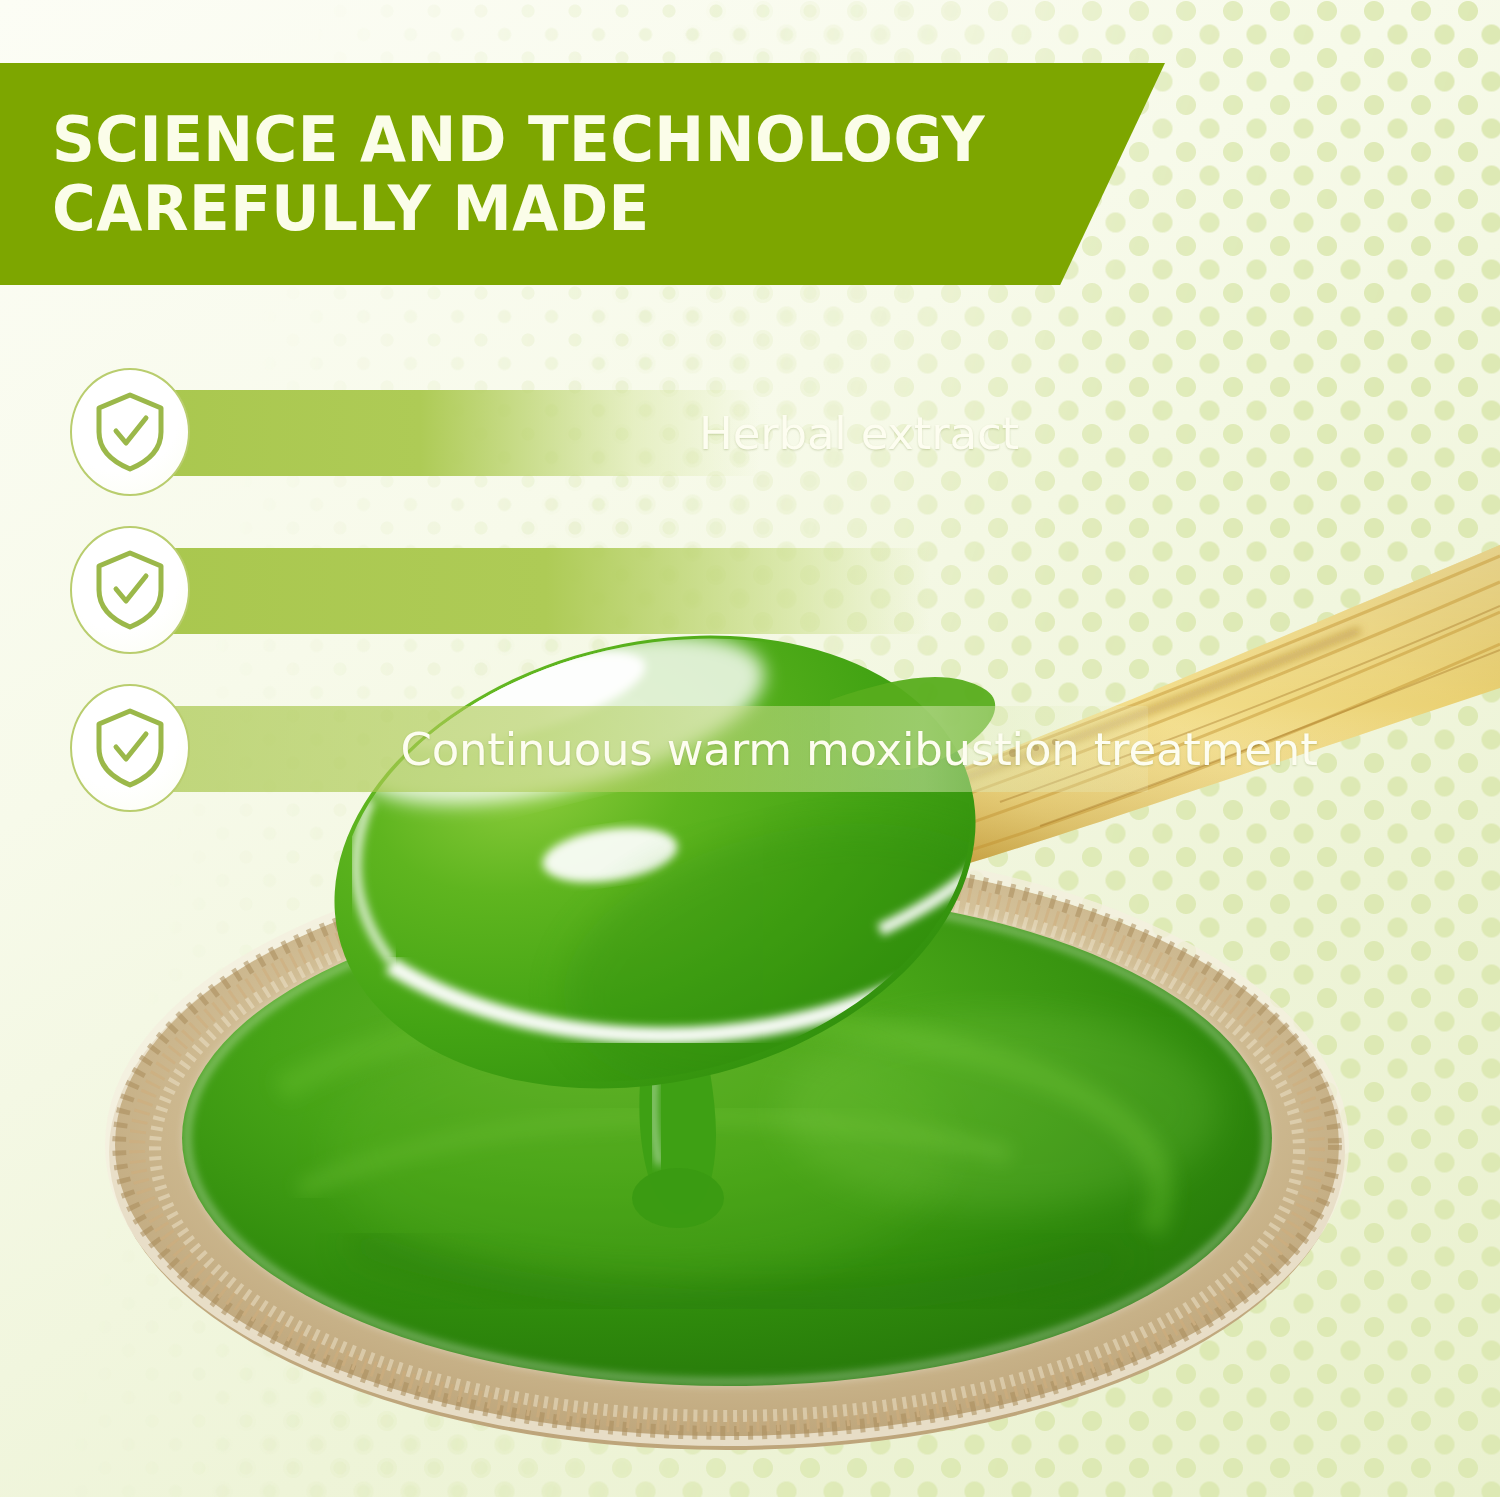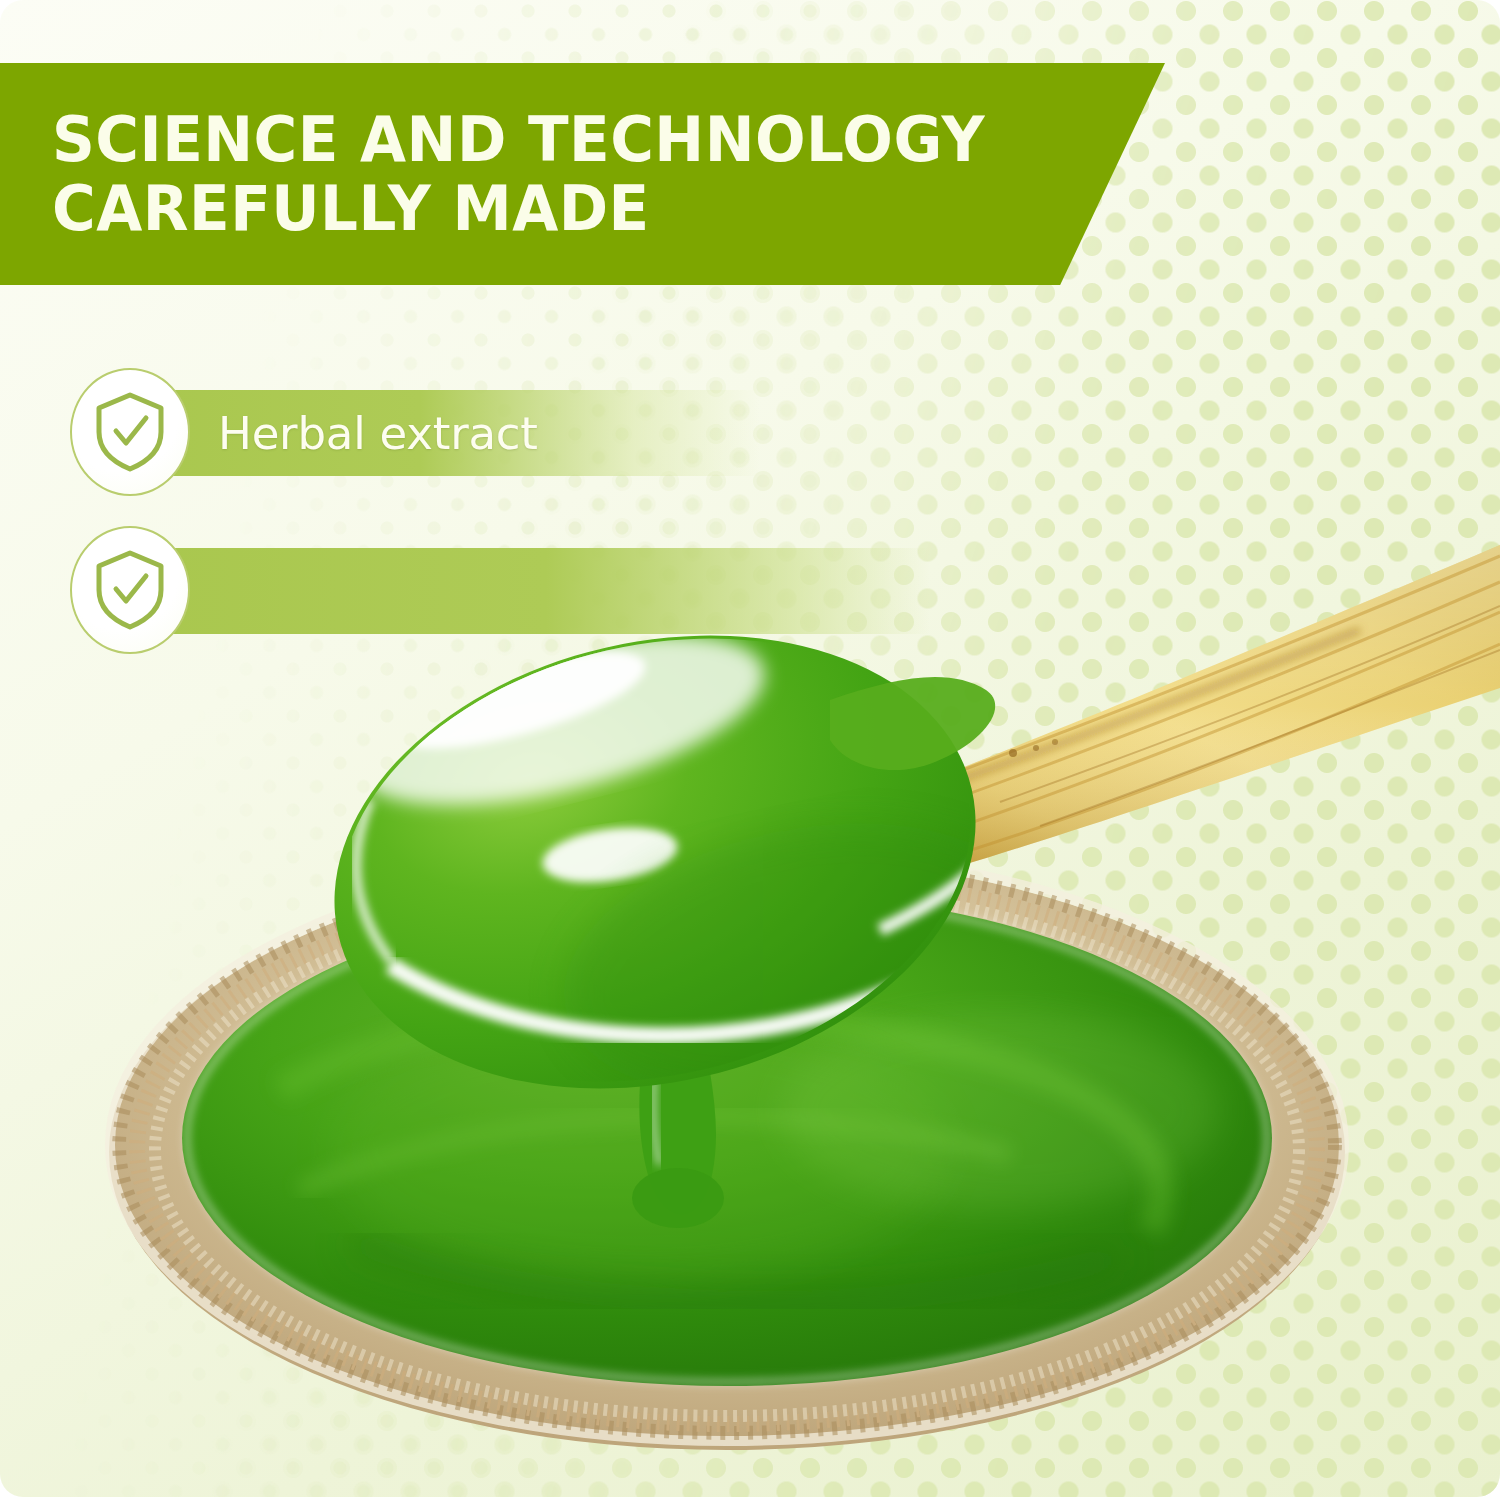--- a/index.html
+++ b/index.html
@@ -9,21 +9,20 @@
   }
   * { box-sizing: border-box; }
 
   .poster {
     position: relative;
     width: 1500px;
     height: 1497px;
     overflow: hidden;
     font-family: "Liberation Sans", sans-serif;
     background: linear-gradient(150deg, #fcfdf5 0%, #f7faea 35%, #eef4d8 70%, #eaf1cf 100%);
-    border-radius: 23px;
   }
 
   
   .dots {
     position: absolute;
     inset: 0;
     background-image:
       radial-gradient(circle at 11px 11px, #dde9b4 9.5px, rgba(221,233,180,0) 10.5px),
       radial-gradient(circle at 11px 11px, #dde9b4 9.5px, rgba(221,233,180,0) 10.5px);
     background-size: 47px 47px, 47px 47px;
@@ -87,20 +86,21 @@
     left: 0;
     top: 368px;
     width: 1500px;
   }
   .feature-row {
     position: relative;
     height: 130px;
     margin-bottom: 28px;
     display: flex;
     align-items: center;
+    justify-content: center;
   }
   .feature-bar {
     position: absolute;
     left: 130px;
     top: 22px;
     height: 86px;
     border-radius: 2px;
   }
   .feature-row.r1 .feature-bar {
     width: 630px;
@@ -305,15 +305,25 @@
     <div class="feature-row r2">
       <div class="feature-bar"></div>
       <div class="badge">
         <svg width="74" height="84" viewBox="0 0 74 84" fill="none" stroke="#9bb84a" stroke-width="5" stroke-linecap="round" stroke-linejoin="round">
           <path d="M37 5 L68 18 V42 C68 60 54 72 37 79 C20 72 6 60 6 42 V18 Z"></path>
           <path d="M23 41 L33 53 L53 28"></path>
         </svg>
       </div>
     </div>
 
+    <div class="feature-row r3">
+      <div class="feature-bar"></div>
+      <div class="badge">
+        <svg width="74" height="84" viewBox="0 0 74 84" fill="none" stroke="#9bb84a" stroke-width="5" stroke-linecap="round" stroke-linejoin="round">
+          <path d="M37 5 L68 18 V42 C68 60 54 72 37 79 C20 72 6 60 6 42 V18 Z"></path>
+          <path d="M23 41 L33 53 L53 28"></path>
+        </svg>
+      </div>
+      <div class="feature-label">Continuous warm moxibustion treatment</div>
+    </div>
 
   </div>
 </div>
 
 </body></html>

